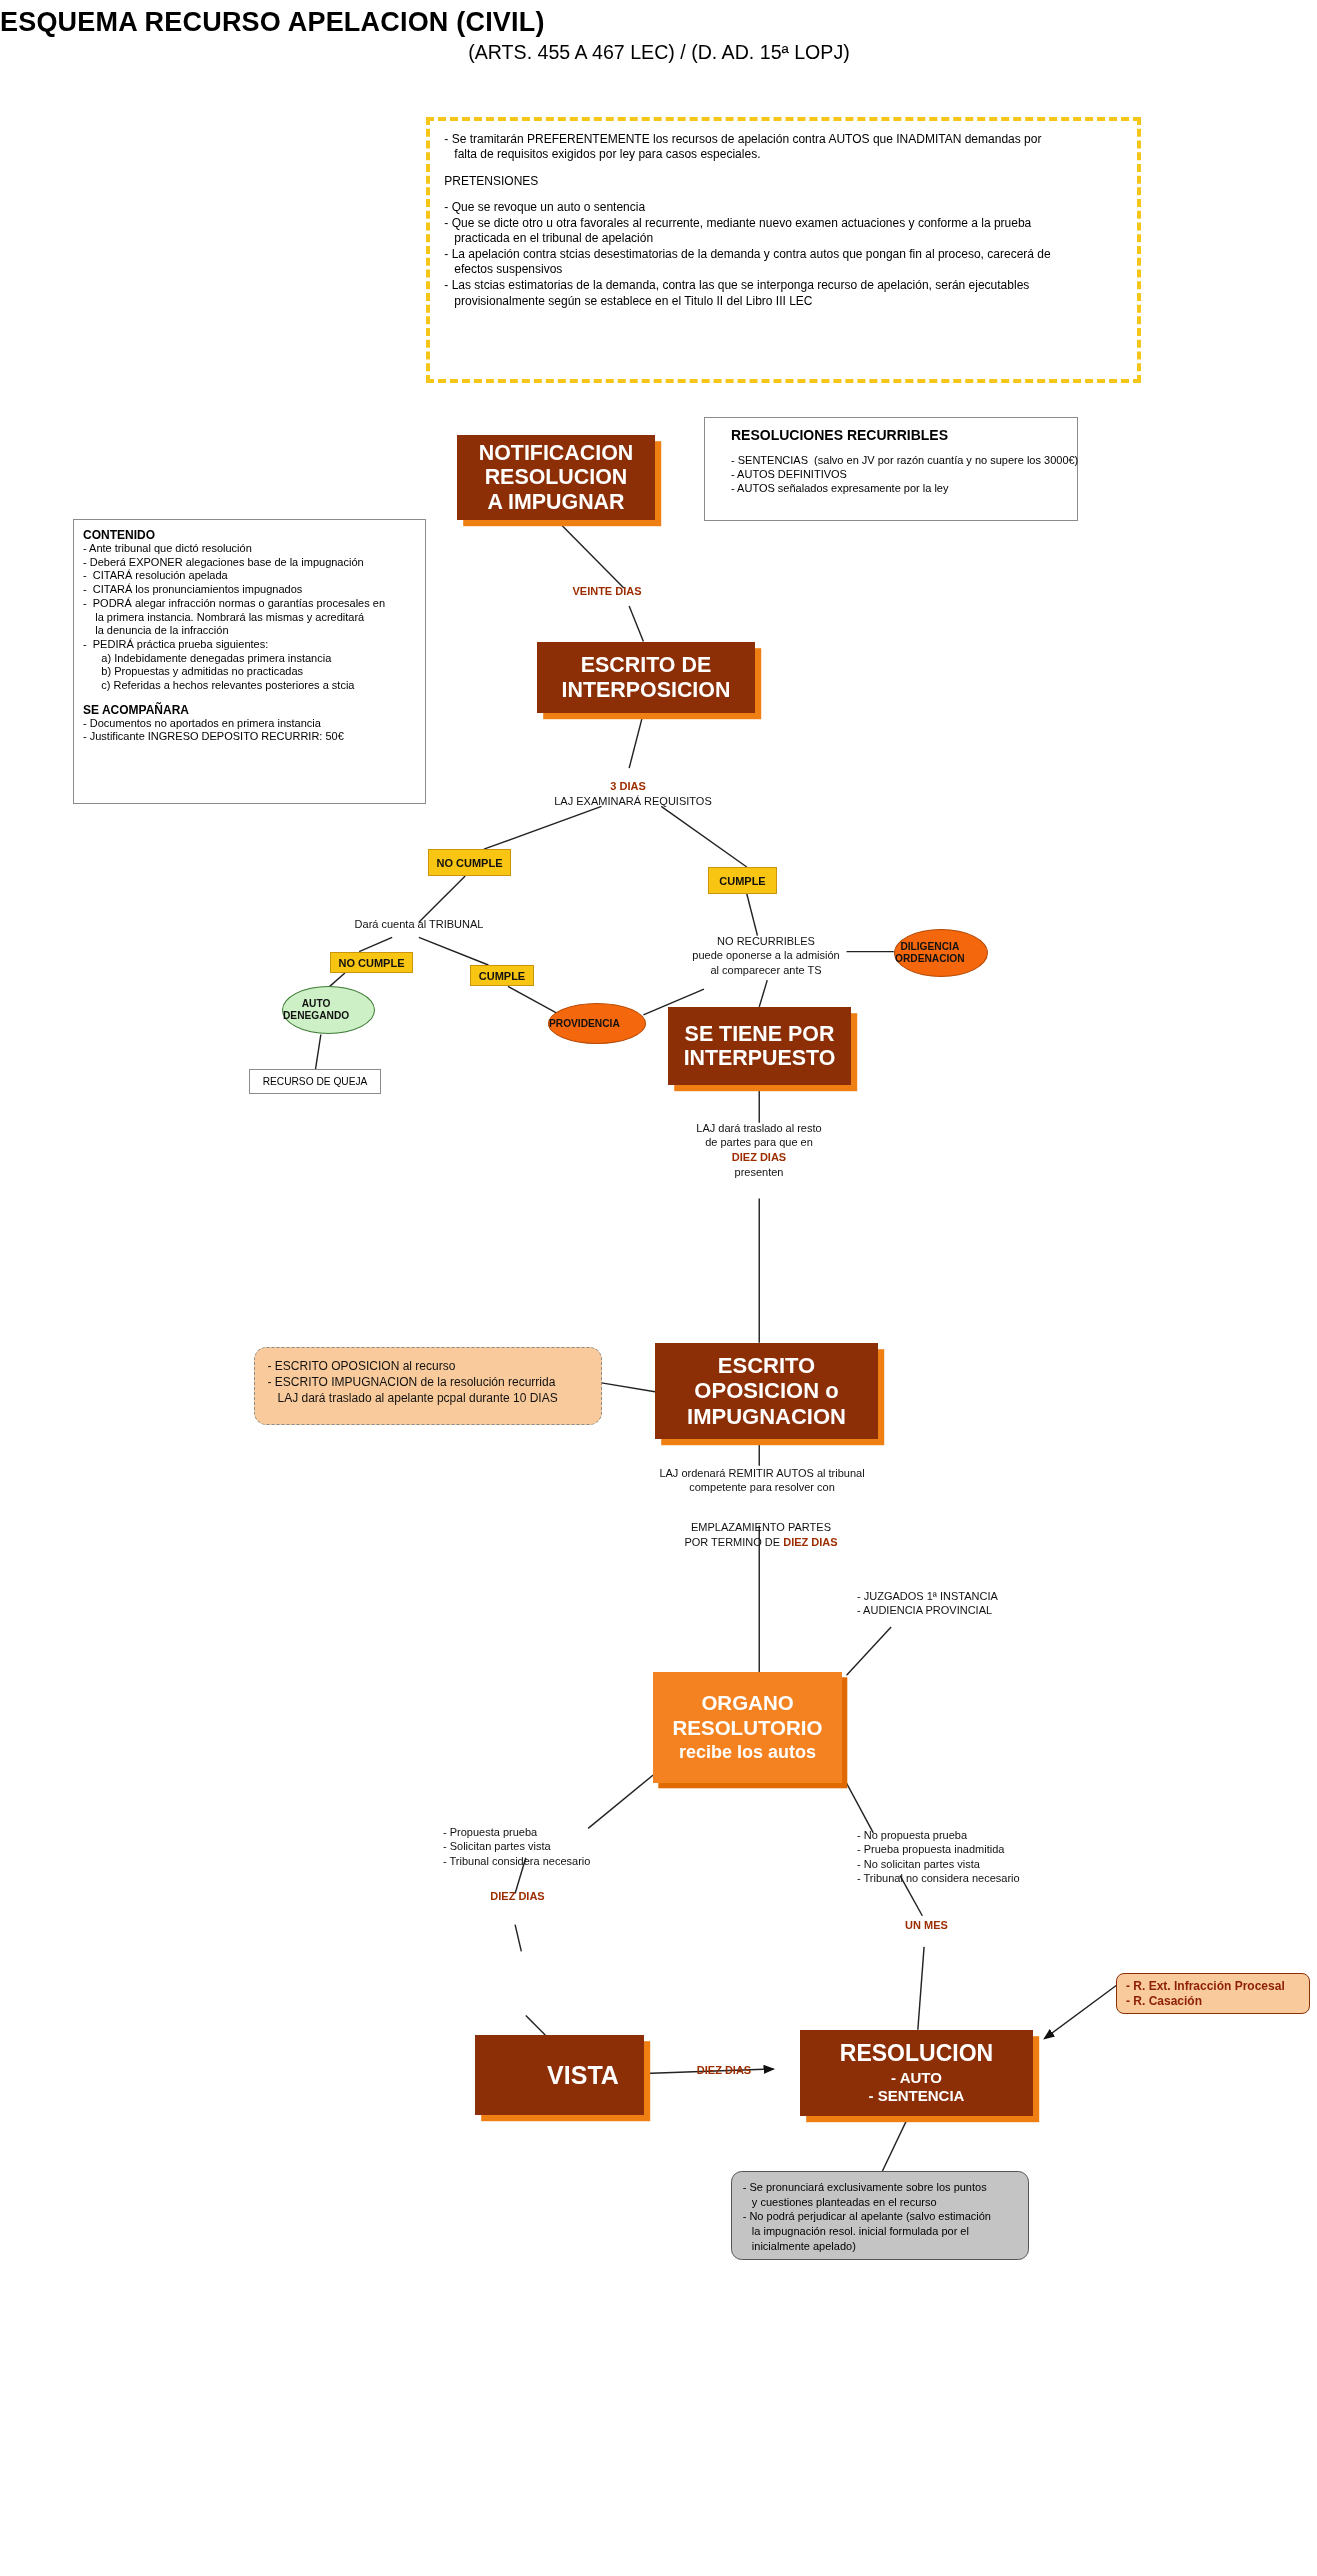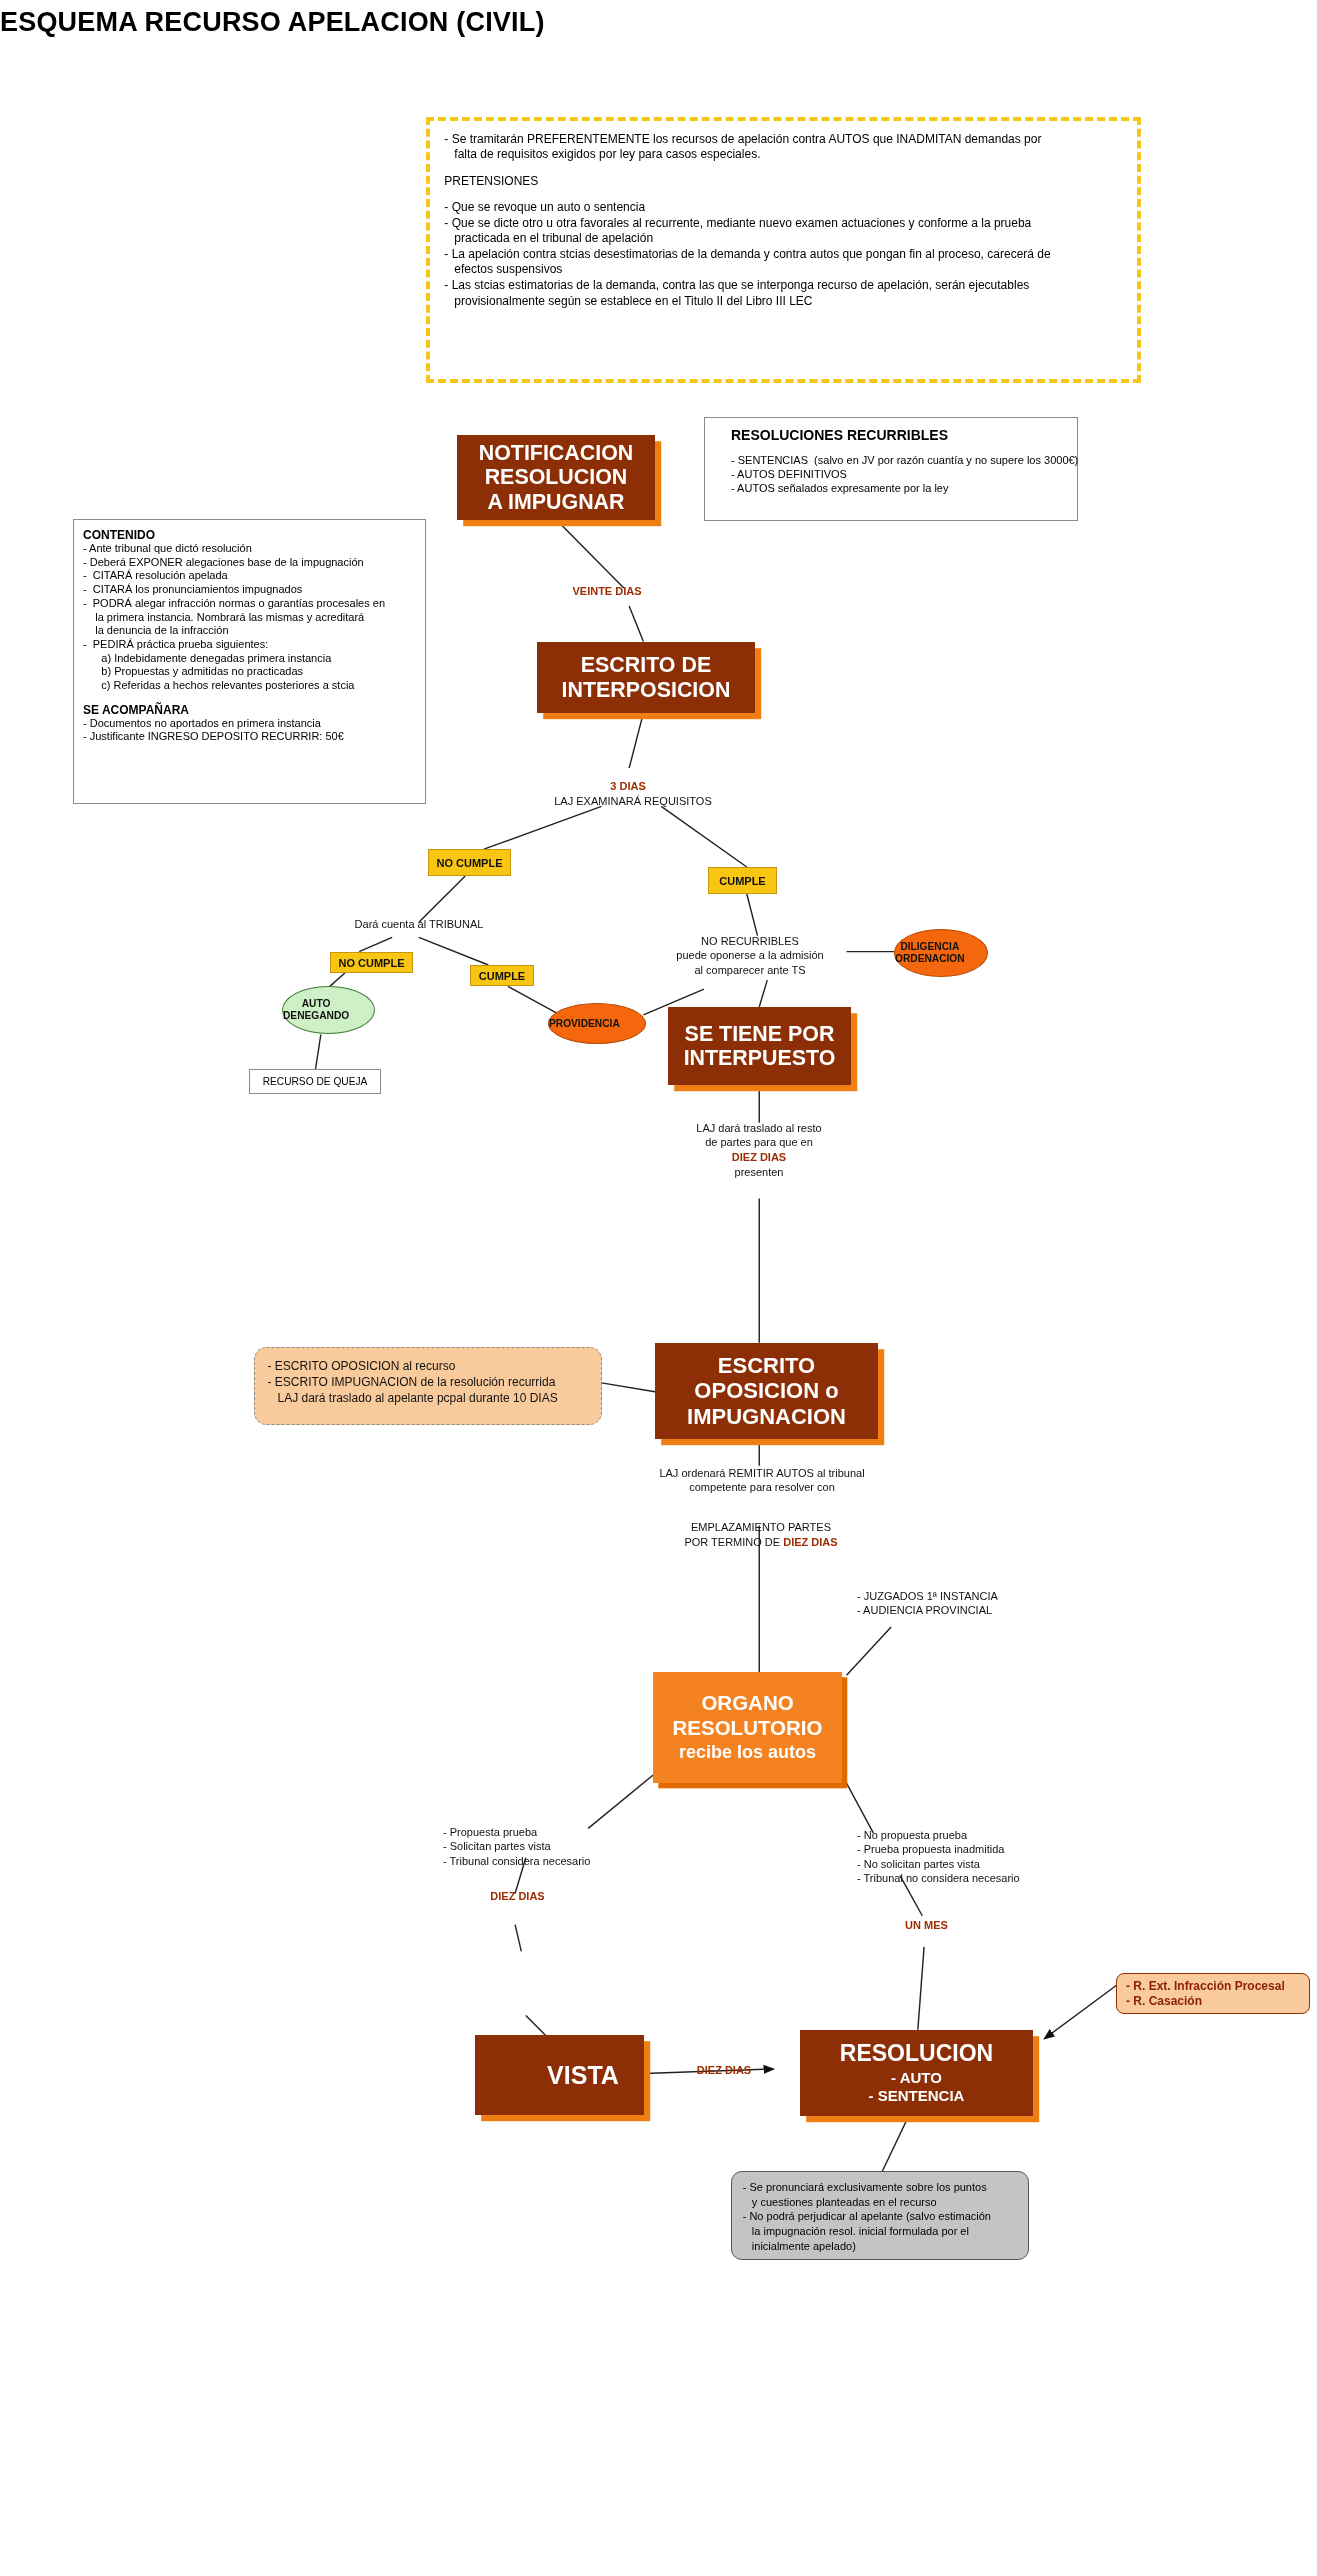--- a/index.html
+++ b/index.html
@@ -226,20 +226,21 @@
       <line x1="1020" y1="2374" x2="990" y2="2437"></line>
     </g>
     <defs>
       <marker id="ar" markerWidth="9" markerHeight="9" refX="7" refY="3.2" orient="auto">
         <path d="M0,0 L8,3.2 L0,6.4 z" fill="#111"></path>
       </marker>
     </defs>
   </svg>
 
   <div class="abs" id="title">ESQUEMA RECURSO APELACION (CIVIL)</div>
+  <div class="abs" id="subtitle">(ARTS. 455 A 467 LEC) / (D. AD. 15ª LOPJ)</div>
 
 
   <div class="abs dashbox" id="tramite">
     <div class="ln">- Se tramitarán PREFERENTEMENTE los recursos de apelación contra AUTOS que INADMITAN demandas por</div>
     <div class="ln">   falta de requisitos exigidos por ley para casos especiales.</div>
     <div class="gap"></div>
     <div class="hd">PRETENSIONES</div>
     <div class="gap"></div>
     <div class="ln">- Que se revoque un auto o sentencia</div>
     <div class="ln">- Que se dicte otro u otra favorales al recurrente, mediante nuevo examen actuaciones y conforme a la prueba</div>
@@ -319,21 +320,21 @@
 
   <div class="abs ell" id="providencia">
     <span>PROVIDENCIA</span>
   </div>
 
   <div class="abs ell" id="diligencia">
     <span style="white-space:pre-line">DILIGENCIA
 ORDENACION</span>
   </div>
 
-  <div class="abs lbl c" style="left:650px;top:934px;width:200px;">NO RECURRIBLES
+  <div class="abs lbl c" style="left:666px;top:934px;width:200px;">NO RECURRIBLES
 puede oponerse a la admisión
 al comparecer ante TS</div>
 
   <div class="abs brownbox" id="tiene-por">
     <span style="white-space:pre-line">SE TIENE POR
 INTERPUESTO</span>
   </div>
 
   <div class="abs lbl c" style="left:670px;top:1121px;width:178px;">LAJ dará traslado al resto
 de partes para que en</div>

